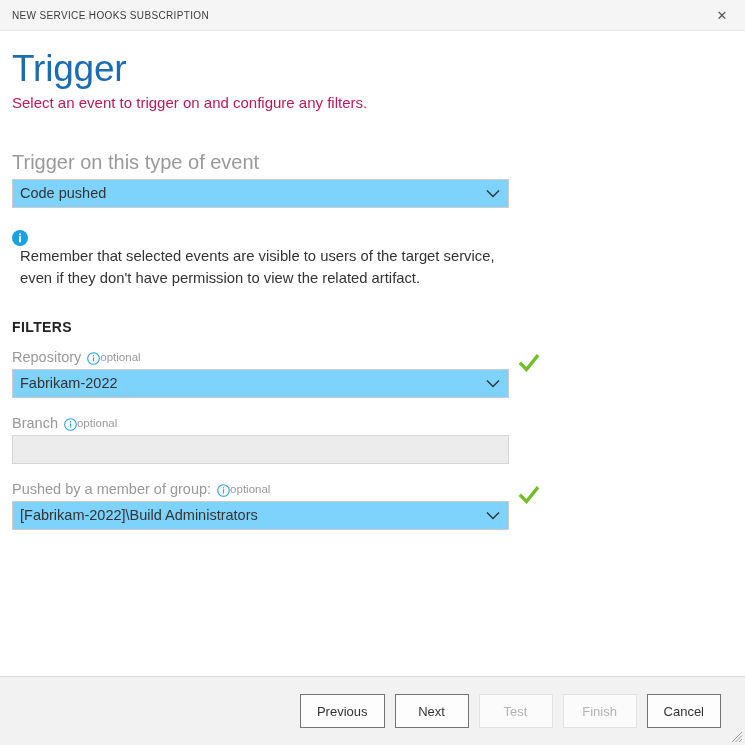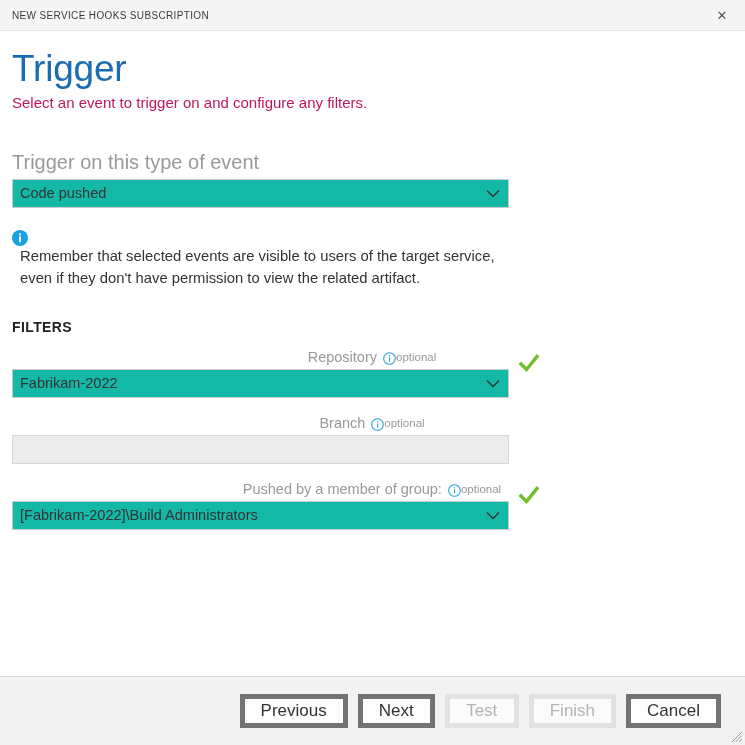--- a/index.html
+++ b/index.html
@@ -82,21 +82,21 @@
     color: #999999;
     margin-bottom: 5px;
     display: flex;
     align-items: center;
   }
   .field-label .lbl-text { display: inline-block; }
 
   .row-label {
     display: flex;
     align-items: center;
-    justify-content: center;
+    justify-content: flex-start;
     margin-bottom: 4px;
   }
   .row-label .left {
     display: flex;
     align-items: center;
     font-size: 14.5px;
     color: #999999;
   }
   .optional {
     font-size: 11.5px;
@@ -124,21 +124,21 @@
   
   .select-wrap {
     position: relative;
     width: 497px;
   }
   .select-box {
     width: 497px;
     height: 29px;
     box-sizing: border-box;
     border: 1px solid #cccccc;
-    background: #14b8a6;
+    background: #7dd3fc;
     font-size: 14.5px;
     color: #333333;
     padding: 0 30px 0 7px;
     line-height: 27px;
     white-space: nowrap;
     overflow: hidden;
     cursor: pointer;
   }
   .select-box.disabled {
     background: #ececec;
@@ -202,23 +202,23 @@
     box-sizing: border-box;
     position: relative;
   }
   .btn {
     height: 34px;
     min-width: 74px;
     padding: 0 16px;
     margin-left: 10px;
     box-sizing: border-box;
     background: #fdfdfd;
-    border: 5px solid #737373;
+    border: 1px solid #737373;
     font-family: "Liberation Sans", sans-serif;
-    font-size: 17px;
+    font-size: 13px;
     color: #333333;
     cursor: pointer;
   }
   .btn.disabled {
     color: #b3b3b3;
     border-color: #e2e2e2;
     background: #fbfbfb;
     cursor: default;
   }
   .grip {

